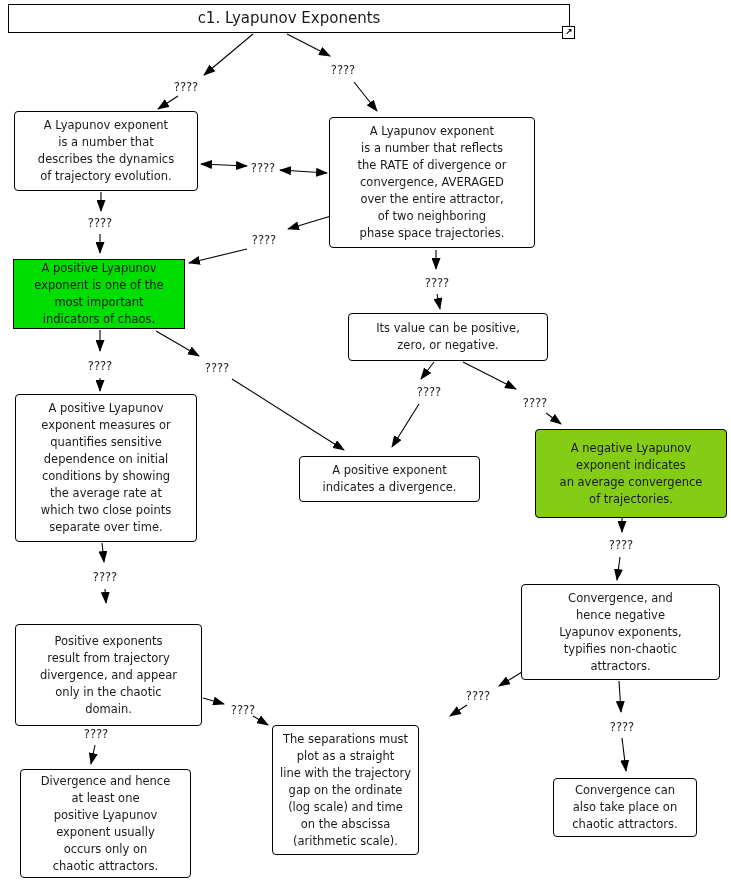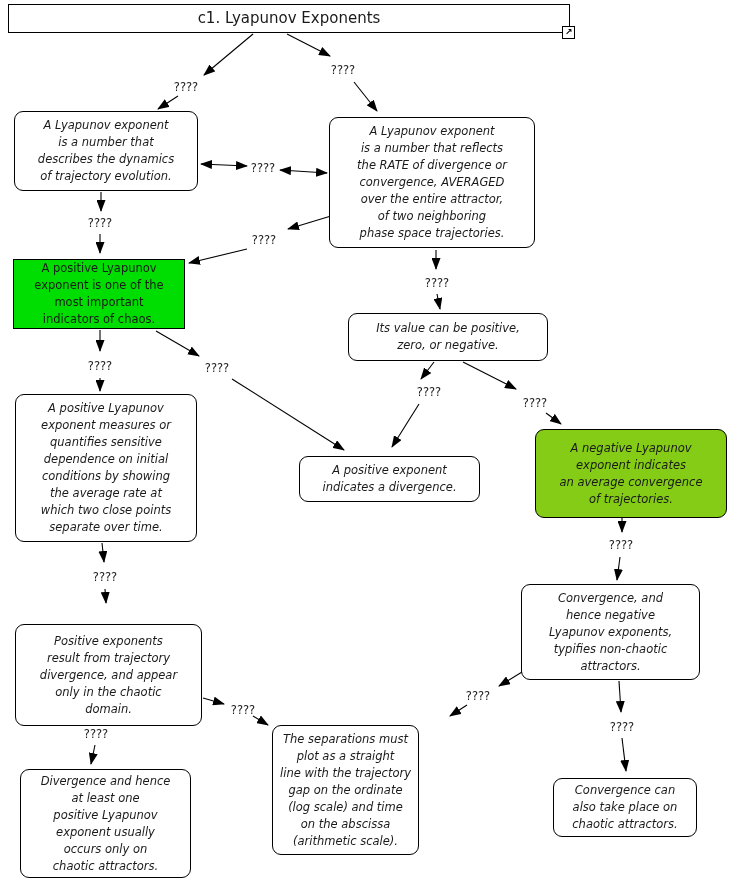--- a/index.html
+++ b/index.html
@@ -5,21 +5,21 @@
   html,body{margin:0;padding:0;background:#ffffff;}
   #diagram{
     position:relative;width:731px;height:884px;background:#ffffff;
     font-family:"DejaVu Sans","Liberation Sans",sans-serif;overflow:hidden;
   }
   .node{
     position:absolute;box-sizing:border-box;border:1px solid #000;
     background:#fff;display:flex;align-items:center;justify-content:center;
     color:#1a1a1a;font-size:11.5px;line-height:17px;padding:1px 3px;
   }
-  .node.rounded{border-radius:9px;font-style:italic;}
+  .node.rounded{border-radius:4px;}
   .node.rect{border-radius:0;}
   .node.title{border-radius:0;font-size:15px;line-height:19px;}
   .node-text{white-space:pre-line;text-align:center;display:block;}
   .edge-label{
     position:absolute;transform:translate(-50%,-50%);
     font-size:11.5px;line-height:13px;color:#1a1a1a;white-space:nowrap;
   }
   #edges-svg{position:absolute;left:0;top:0;pointer-events:none;}
   #resource-icon{
     position:absolute;left:562px;top:26px;width:13px;height:13px;
@@ -136,21 +136,21 @@
 an average convergence
 of trajectories.</span>
     </div>
     <div class="node rounded" style="left: 15px; top: 624px; width: 187px; height: 102px; background: rgb(255, 255, 255);">
       <span class="node-text">Positive exponents
 result from trajectory
 divergence, and appear
 only in the chaotic
 domain.</span>
     </div>
-    <div class="node rounded" style="left: 521px; top: 584px; width: 179px; height: 96px; background: rgb(255, 255, 255);">
+    <div class="node rounded" style="left: 521px; top: 584px; width: 199px; height: 96px; background: rgb(255, 255, 255);">
       <span class="node-text">Convergence, and
 hence negative
 Lyapunov exponents,
 typifies non-chaotic
 attractors.</span>
     </div>
     <div class="node rounded" style="left: 272px; top: 725px; width: 147px; height: 130px; background: rgb(255, 255, 255);">
       <span class="node-text">The separations must
 plot as a straight
 line with the trajectory

